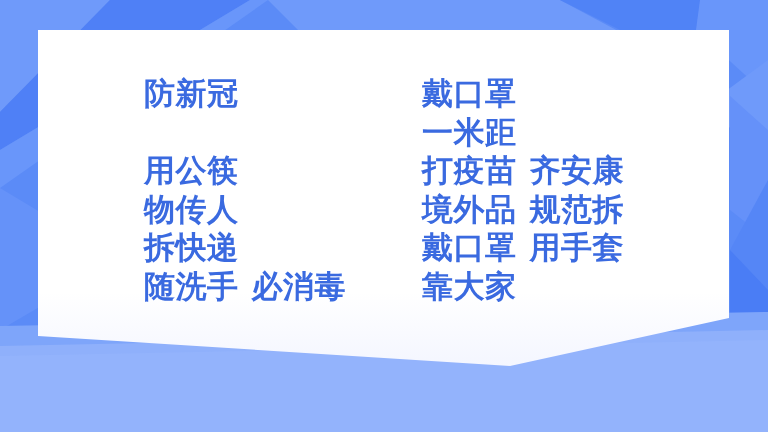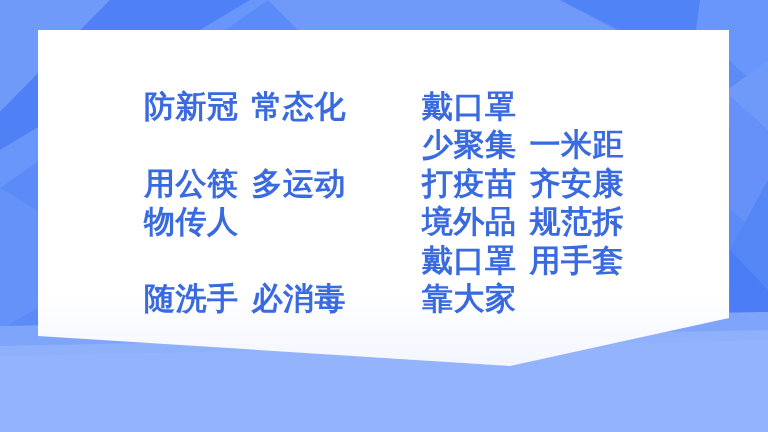--- a/index.html
+++ b/index.html
@@ -33,21 +33,21 @@
   }
   #slogan-area {
     position: absolute;
     left: 38px;
     top: 30px;
     width: 692px;
     height: 300px;
     display: flex;
     flex-direction: row;
     justify-content: center;
-    align-items: center;
+    align-items: flex-start;
     box-sizing: border-box;
     padding-top: 44px;
   }
   .slogan-column {
     display: flex;
     flex-direction: column;
     justify-content: flex-start;
   }
   #slogan-column-left {
     margin-right: 76px;
@@ -107,45 +107,43 @@
       </linearGradient>
     </defs>
     <polygon points="38,30 729,30 729,318 510,366 38,336" fill="url(#panelGrad)"></polygon>
   </svg>
 
   <div id="slogan-area">
 
     <div class="slogan-column" id="slogan-column-left">
       <div class="slogan-row">
         <span class="slogan-phrase slogan-phrase-first">防新冠</span>
-        <span class="slogan-phrase">常态化</span>
       </div>
       <div class="slogan-row">
       </div>
       <div class="slogan-row">
         <span class="slogan-phrase slogan-phrase-first">用公筷</span>
-        <span class="slogan-phrase">多运动</span>
       </div>
       <div class="slogan-row">
         <span class="slogan-phrase slogan-phrase-first">物传人</span>
       </div>
       <div class="slogan-row">
+        <span class="slogan-phrase">拆快递</span>
       </div>
       <div class="slogan-row">
         <span class="slogan-phrase slogan-phrase-first">随洗手</span>
         <span class="slogan-phrase">必消毒</span>
       </div>
     </div>
 
     <div class="slogan-column" id="slogan-column-right">
       <div class="slogan-row">
         <span class="slogan-phrase slogan-phrase-first">戴口罩</span>
       </div>
       <div class="slogan-row">
-        <span class="slogan-phrase slogan-phrase-first">少聚集</span>
         <span class="slogan-phrase">一米距</span>
       </div>
       <div class="slogan-row">
         <span class="slogan-phrase slogan-phrase-first">打疫苗</span>
         <span class="slogan-phrase">齐安康</span>
       </div>
       <div class="slogan-row">
         <span class="slogan-phrase slogan-phrase-first">境外品</span>
         <span class="slogan-phrase">规范拆</span>
       </div>

